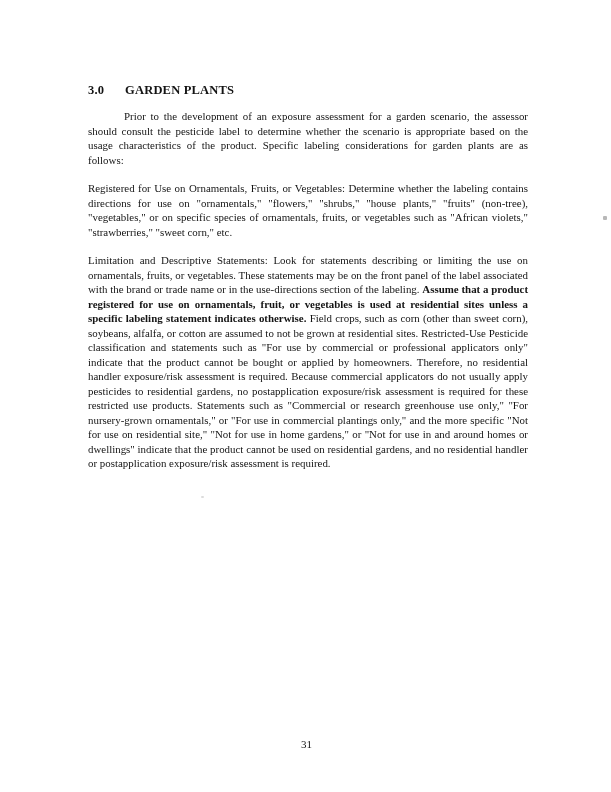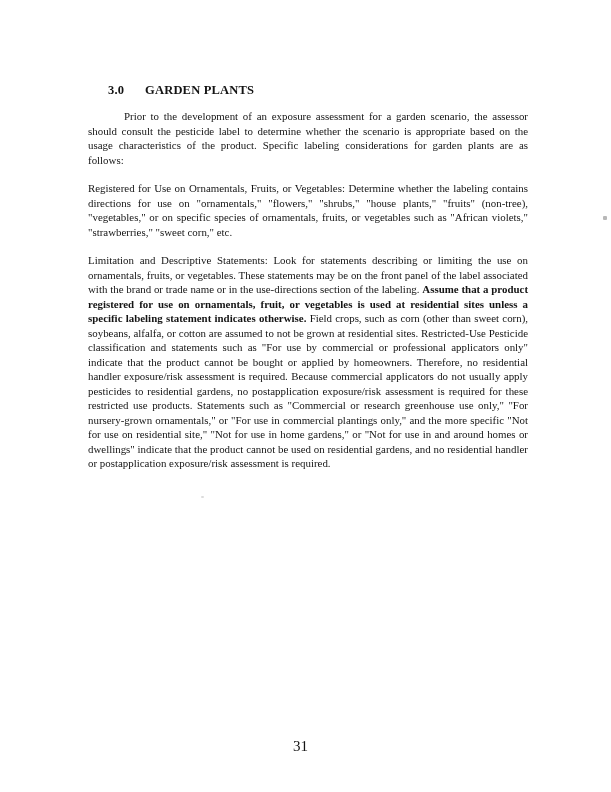--- a/index.html
+++ b/index.html
@@ -21,21 +21,20 @@
     left: 88px;
     top: 83px;
     font-size: 12.5px;
     font-weight: bold;
     letter-spacing: 0.2px;
     white-space: nowrap;
   }
   .heading .h-num {
     display: inline-block;
     width: 37px;
-    margin-left: 20px;
   }
   .doc-body {
     position: absolute;
     left: 88px;
     top: 109px;
     width: 456px;
     font-size: 10.9px;
     line-height: 14.5px;
     text-align: justify;
   }
@@ -55,23 +54,23 @@
     left: 78px;
     top: 742px;
     font-size: 9.6px;
     font-style: italic;
     font-weight: bold;
     letter-spacing: 0.3px;
     white-space: nowrap;
   }
   .page-num {
     position: absolute;
-    left: 293px;
+    left: 301px;
     top: 738px;
-    font-size: 15px;
+    font-size: 11px;
   }
   .speck {
     position: absolute;
     border-radius: 1px;
   }
   .speck-right {
     left: 603px;
     top: 216px;
     width: 4px;
     height: 4px;

